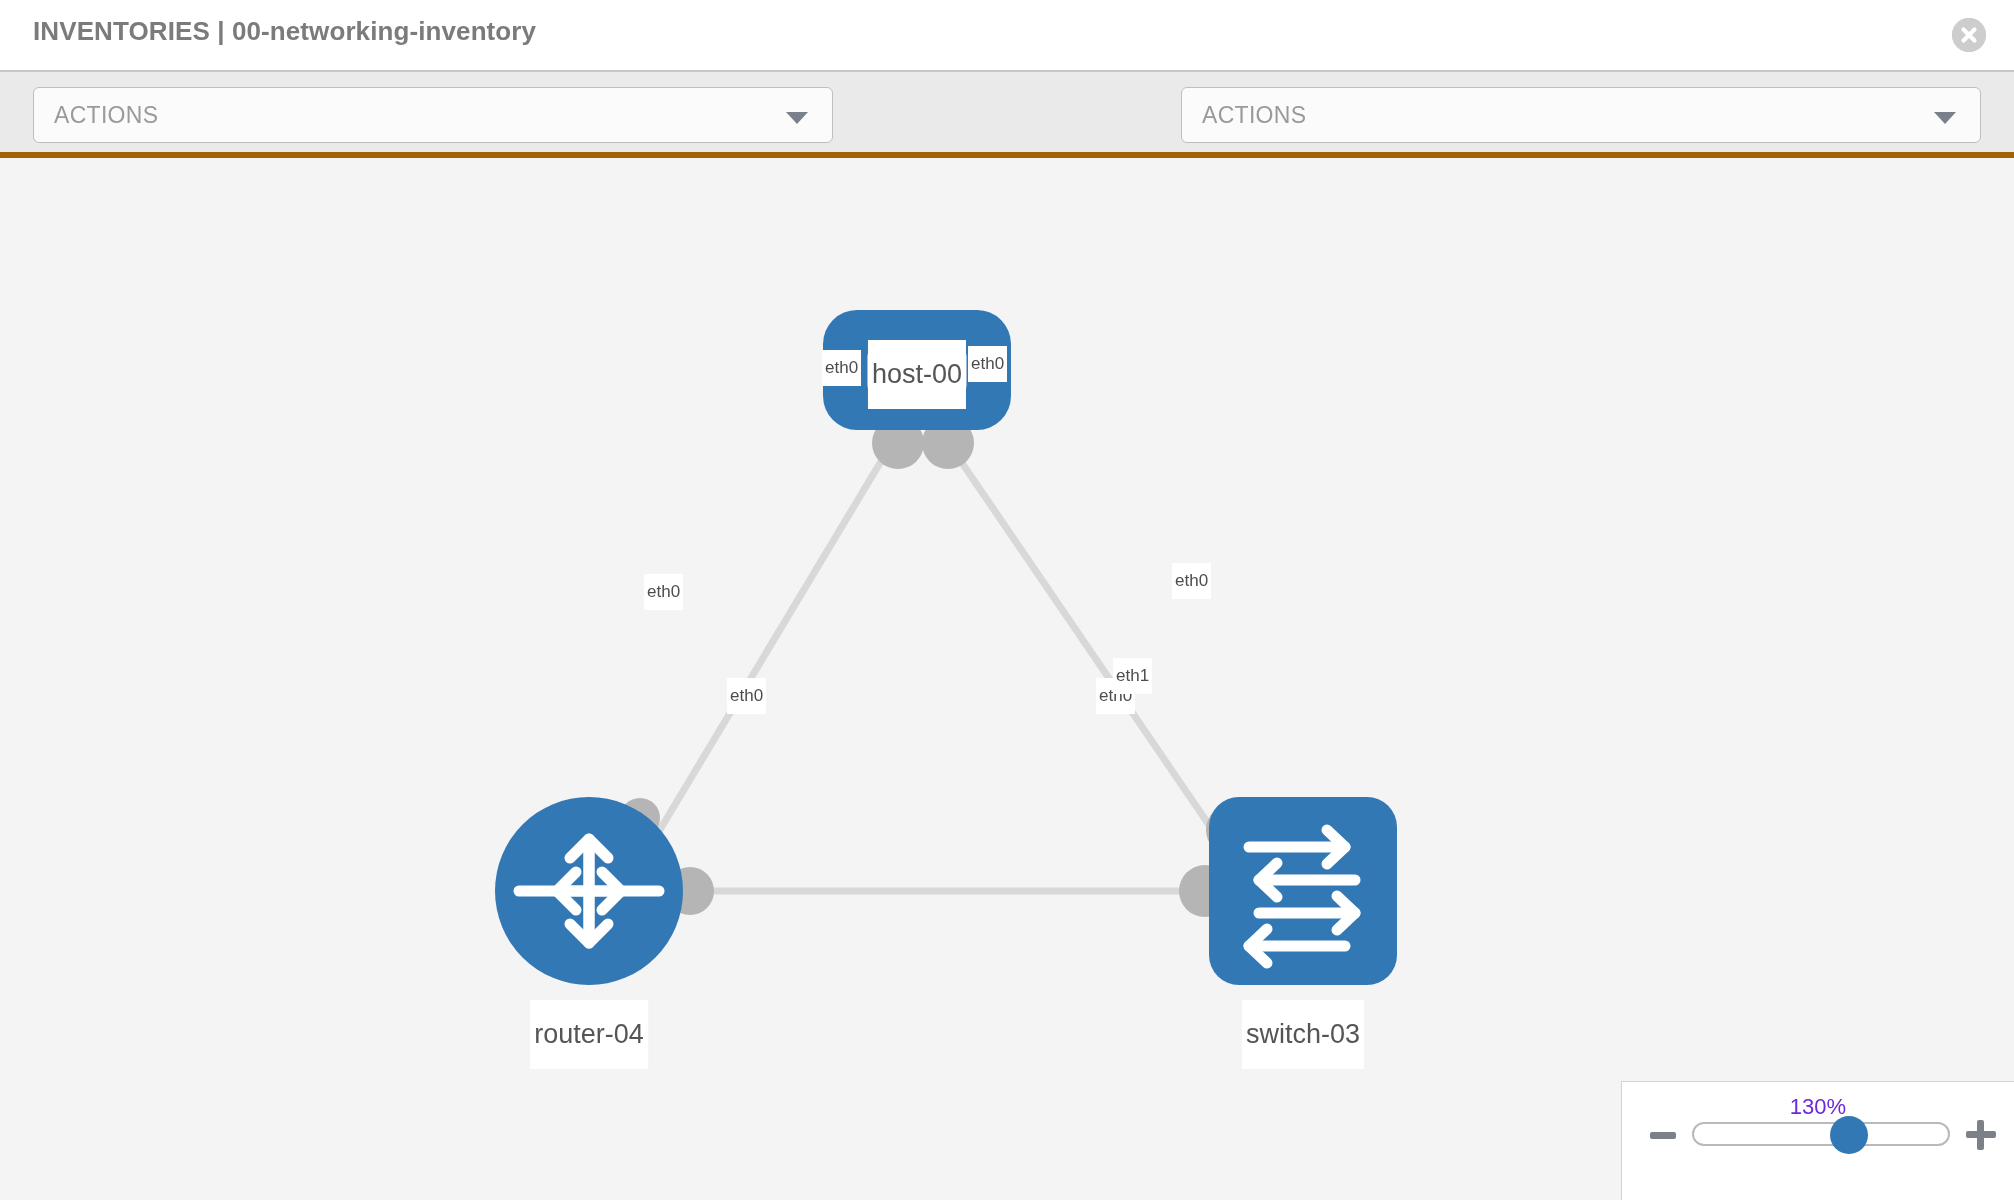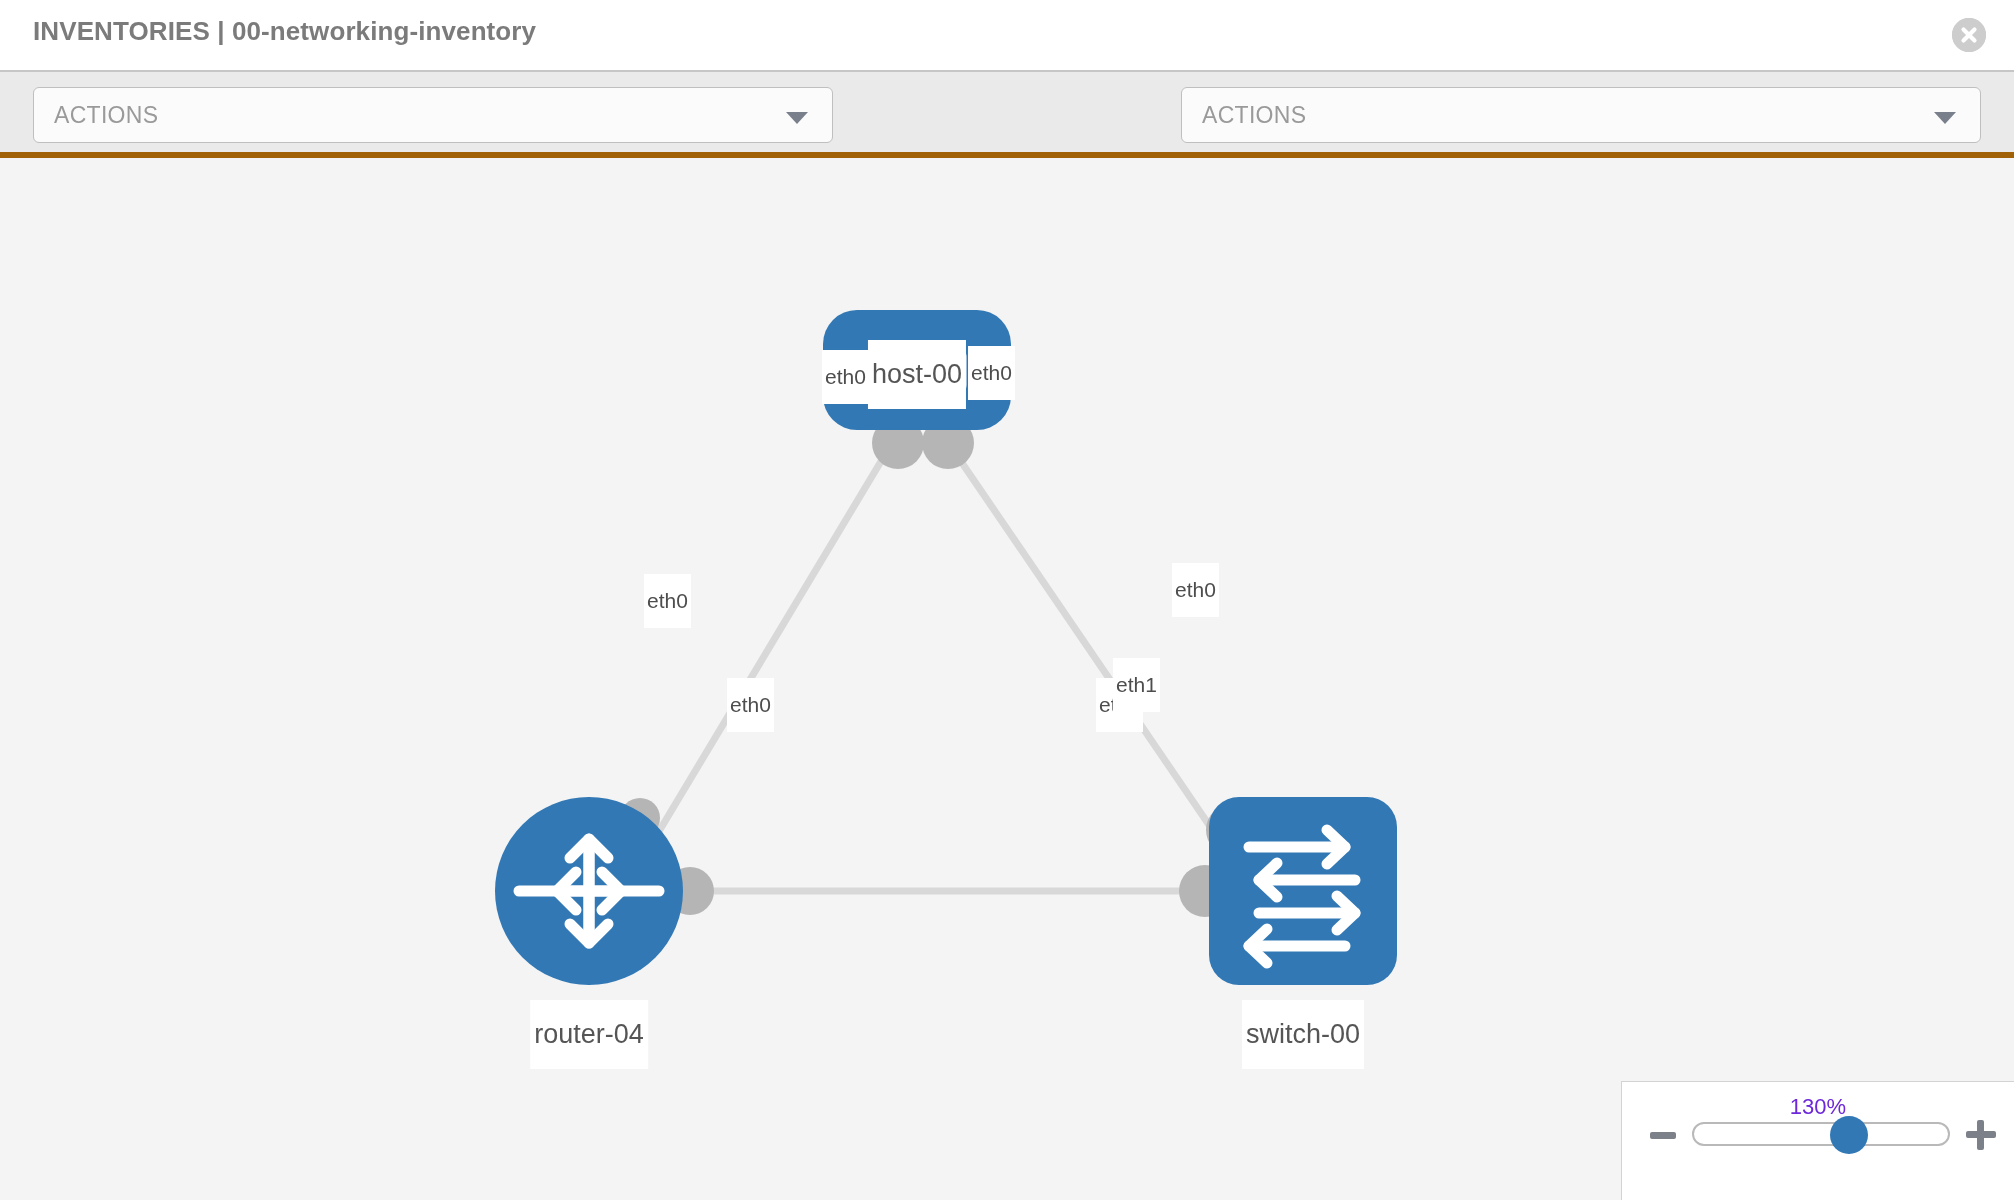--- a/index.html
+++ b/index.html
@@ -130,24 +130,24 @@
     font-size: 27px;
     color: #555555;
     background: #ffffff;
     padding: 19px 4px;
     white-space: nowrap;
     transform: translateX(-50%);
   }
   
   .iface-label {
     position: absolute;
-    font-size: 21px;
+    font-size: 17px;
     color: #4d4d4d;
     background: #ffffff;
-    padding: 15px 3px;
+    padding: 8px 3px;
     white-space: nowrap;
   }
 
   
   .zoom-panel {
     position: absolute;
     left: 1621px;
     top: 1081px;
     width: 393px;
     height: 119px;
@@ -340,21 +340,21 @@
           <polyline points="1337,738 1355,755 1337,772"></polyline>
 
           <line x1="1345" y1="788" x2="1249" y2="788"></line>
           <polyline points="1267,771 1249,788 1267,805"></polyline>
         </g>
       </g>
     </svg>
 
     <div class="node-name" style="left:917px; top:182px;">host-00</div>
     <div class="node-name" style="left:589px; top:842px;">router-04</div>
-    <div class="node-name" style="left:1303px; top:842px;">switch-00</div>
+    <div class="node-name" style="left:1303px; top:842px;">switch-03</div>
 
     <div class="iface-label" style="left:822px; top:192px;">eth0</div>
     <div class="iface-label" style="left:968px; top:188px;">eth0</div>
 
     <div class="iface-label" style="left:644px; top:416px;">eth0</div>
     <div class="iface-label" style="left:1172px; top:405px;">eth0</div>
 
     <div class="iface-label" style="left:727px; top:520px;">eth0</div>
     <div class="iface-label" style="left:1096px; top:520px;">eth0</div>
     <div class="iface-label" style="left:1113px; top:500px;">eth1</div>

